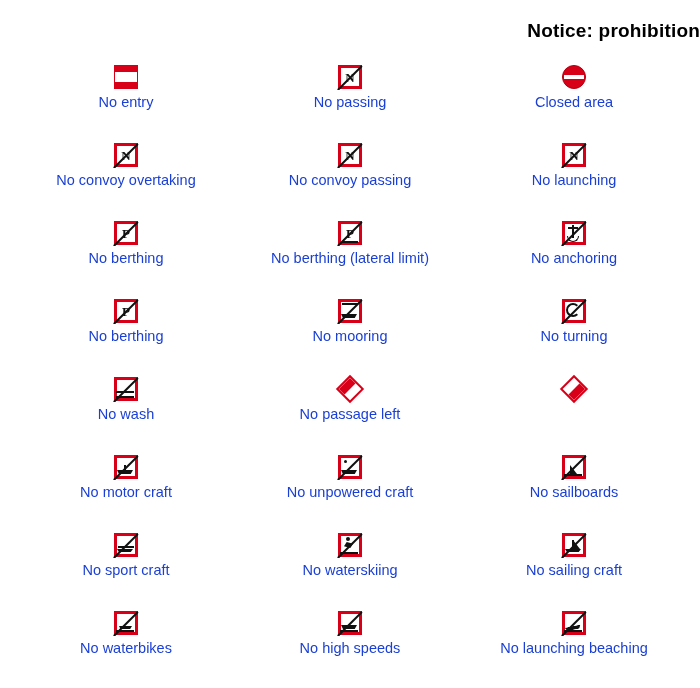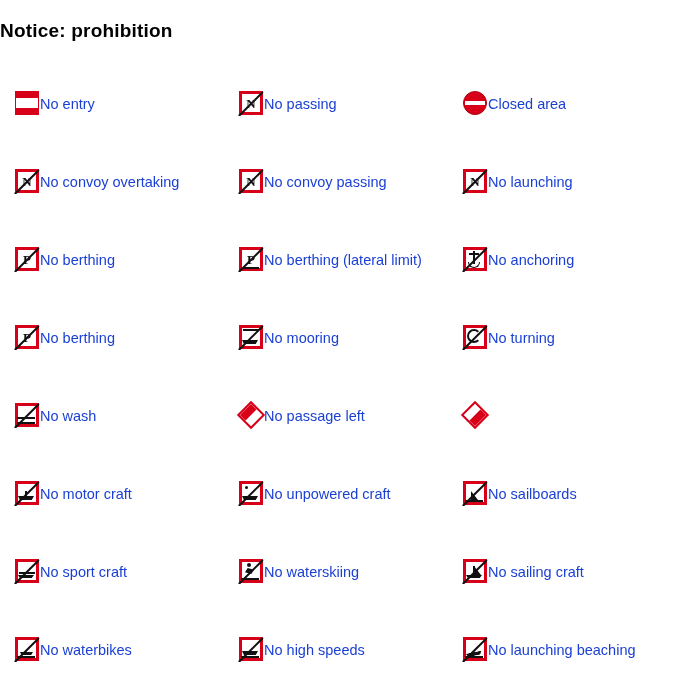--- a/index.html
+++ b/index.html
@@ -13,40 +13,40 @@
     font-family: "Liberation Sans", sans-serif;
     overflow: hidden;
   }
   .page {
     width: 700px;
     height: 688px;
     position: relative;
     box-sizing: border-box;
   }
   .title {
-    text-align: left;
+    text-align: right;
     font-size: 19px;
     font-weight: bold;
     color: #000000;
     padding-top: 20px;
     letter-spacing: 0.2px;
   }
   .grid {
     margin-top: 22px;
     display: grid;
     grid-template-columns: repeat(3, 1fr);
     row-gap: 0px;
     column-gap: 0px;
     padding: 0 14px;
     box-sizing: border-box;
   }
   .cell {
     height: 78px;
     display: flex;
-    flex-direction: row;
+    flex-direction: column;
     align-items: center;
     justify-content: flex-start;
   }
   .sign {
     width: 26px;
     height: 26px;
     position: relative;
     display: block;
   }
   .caption {

